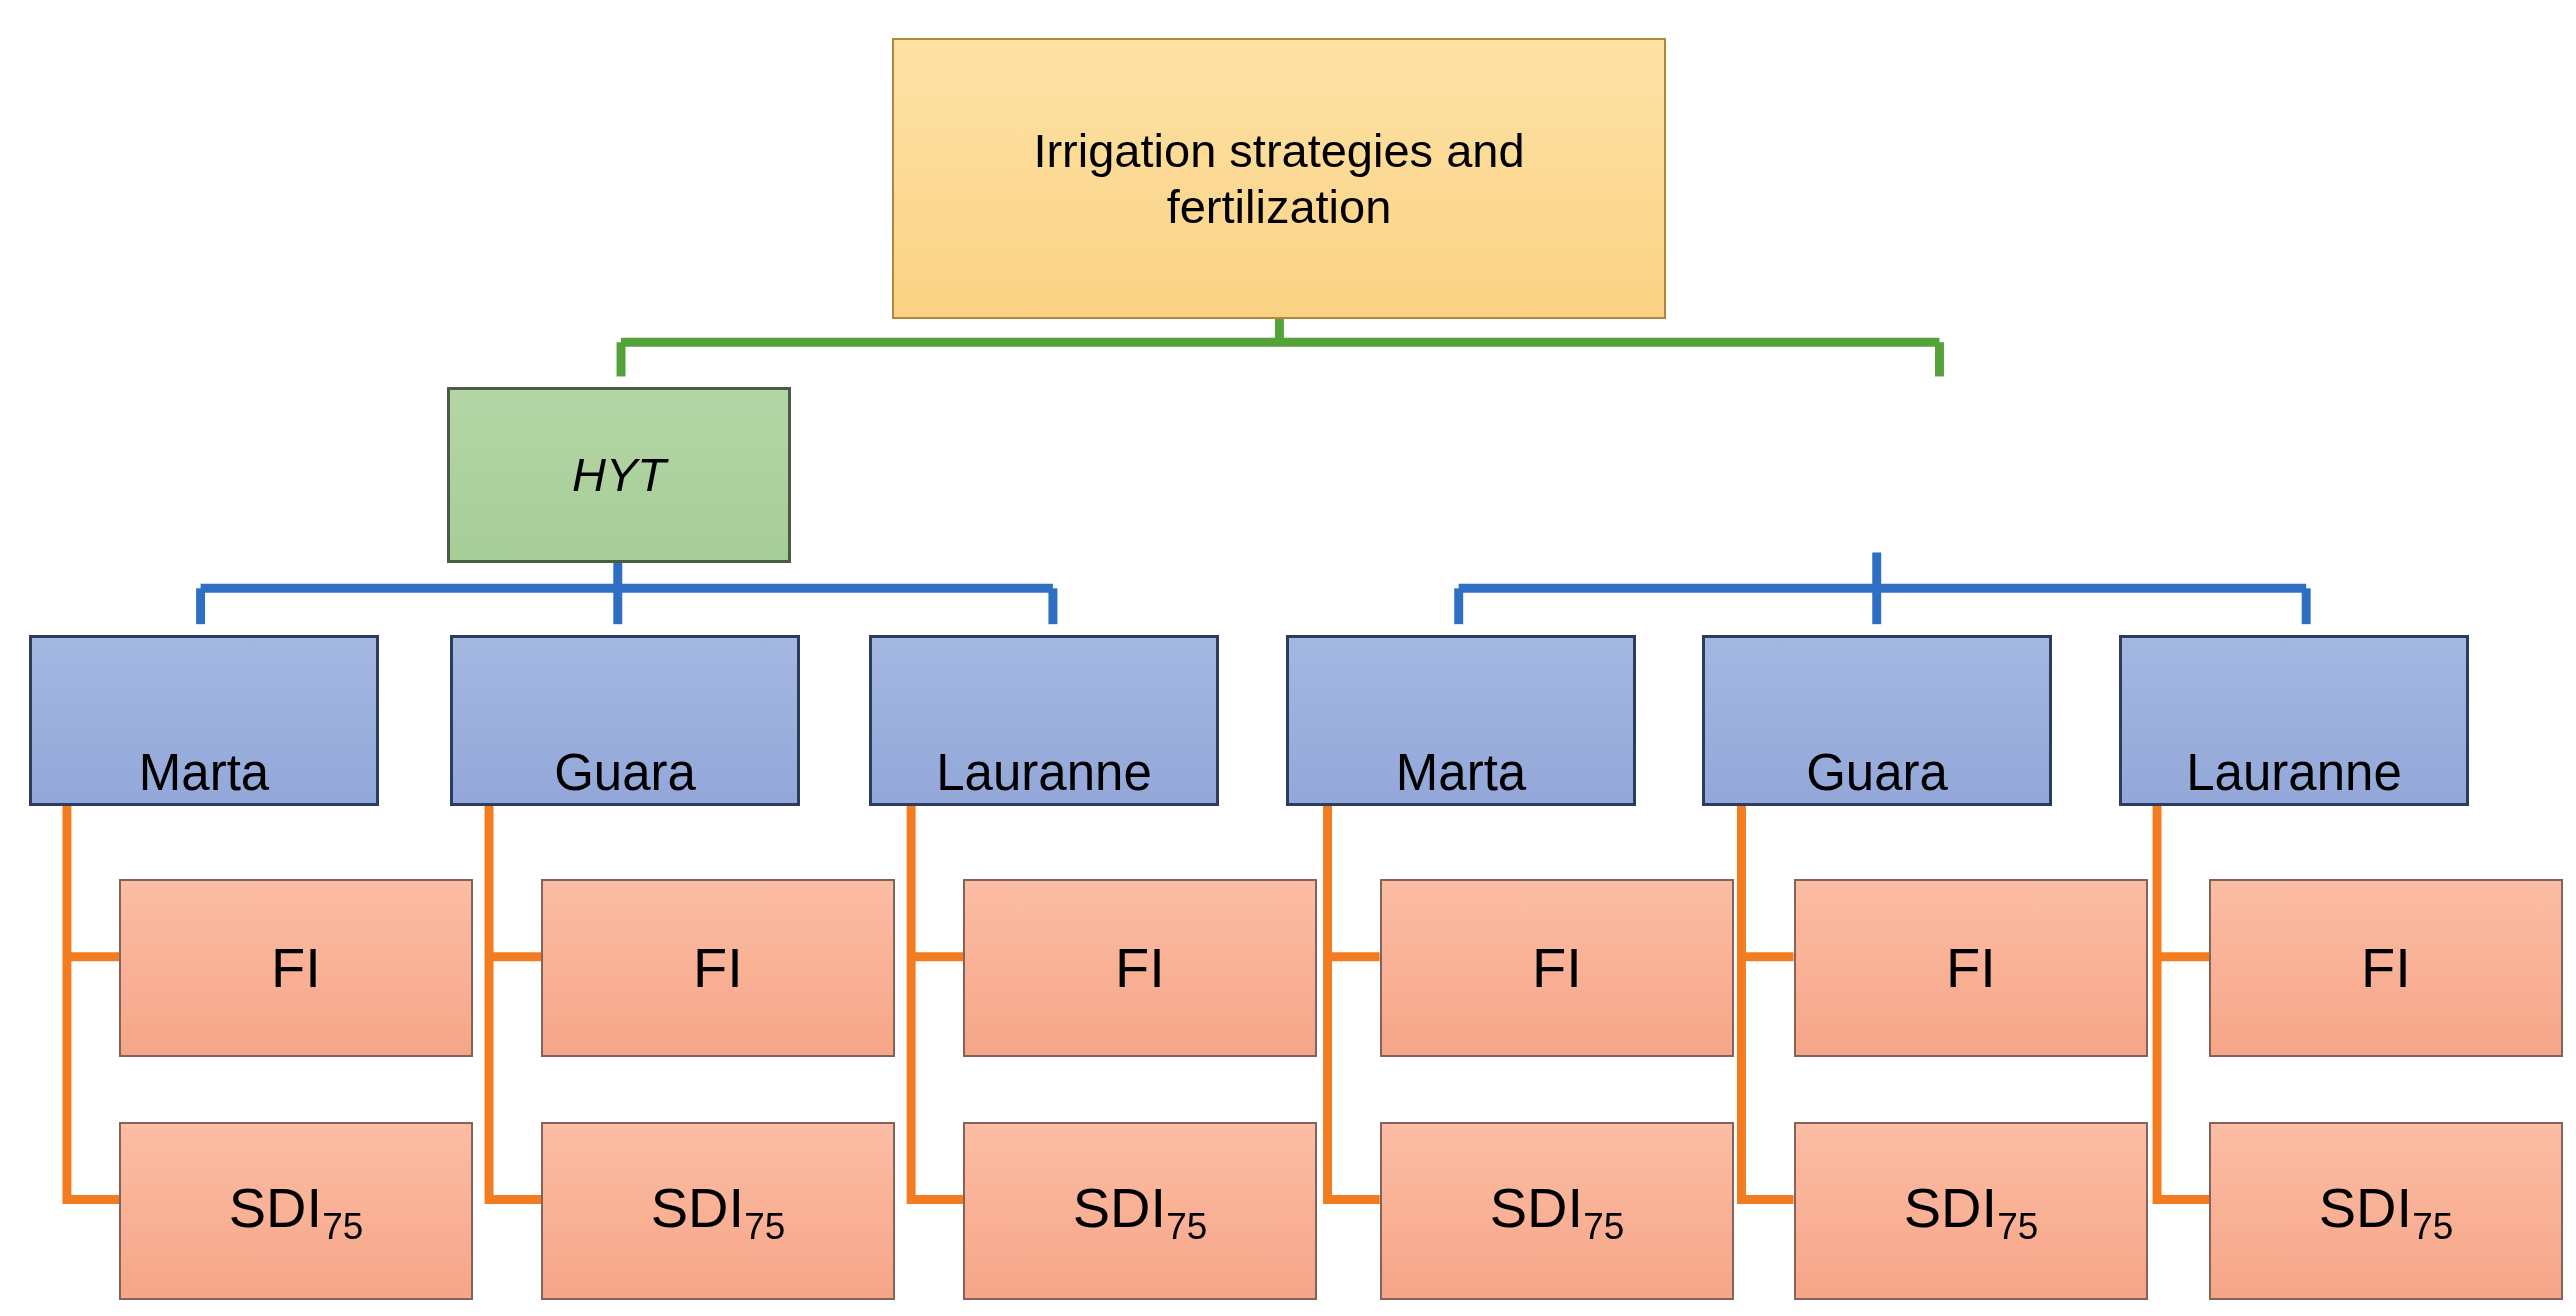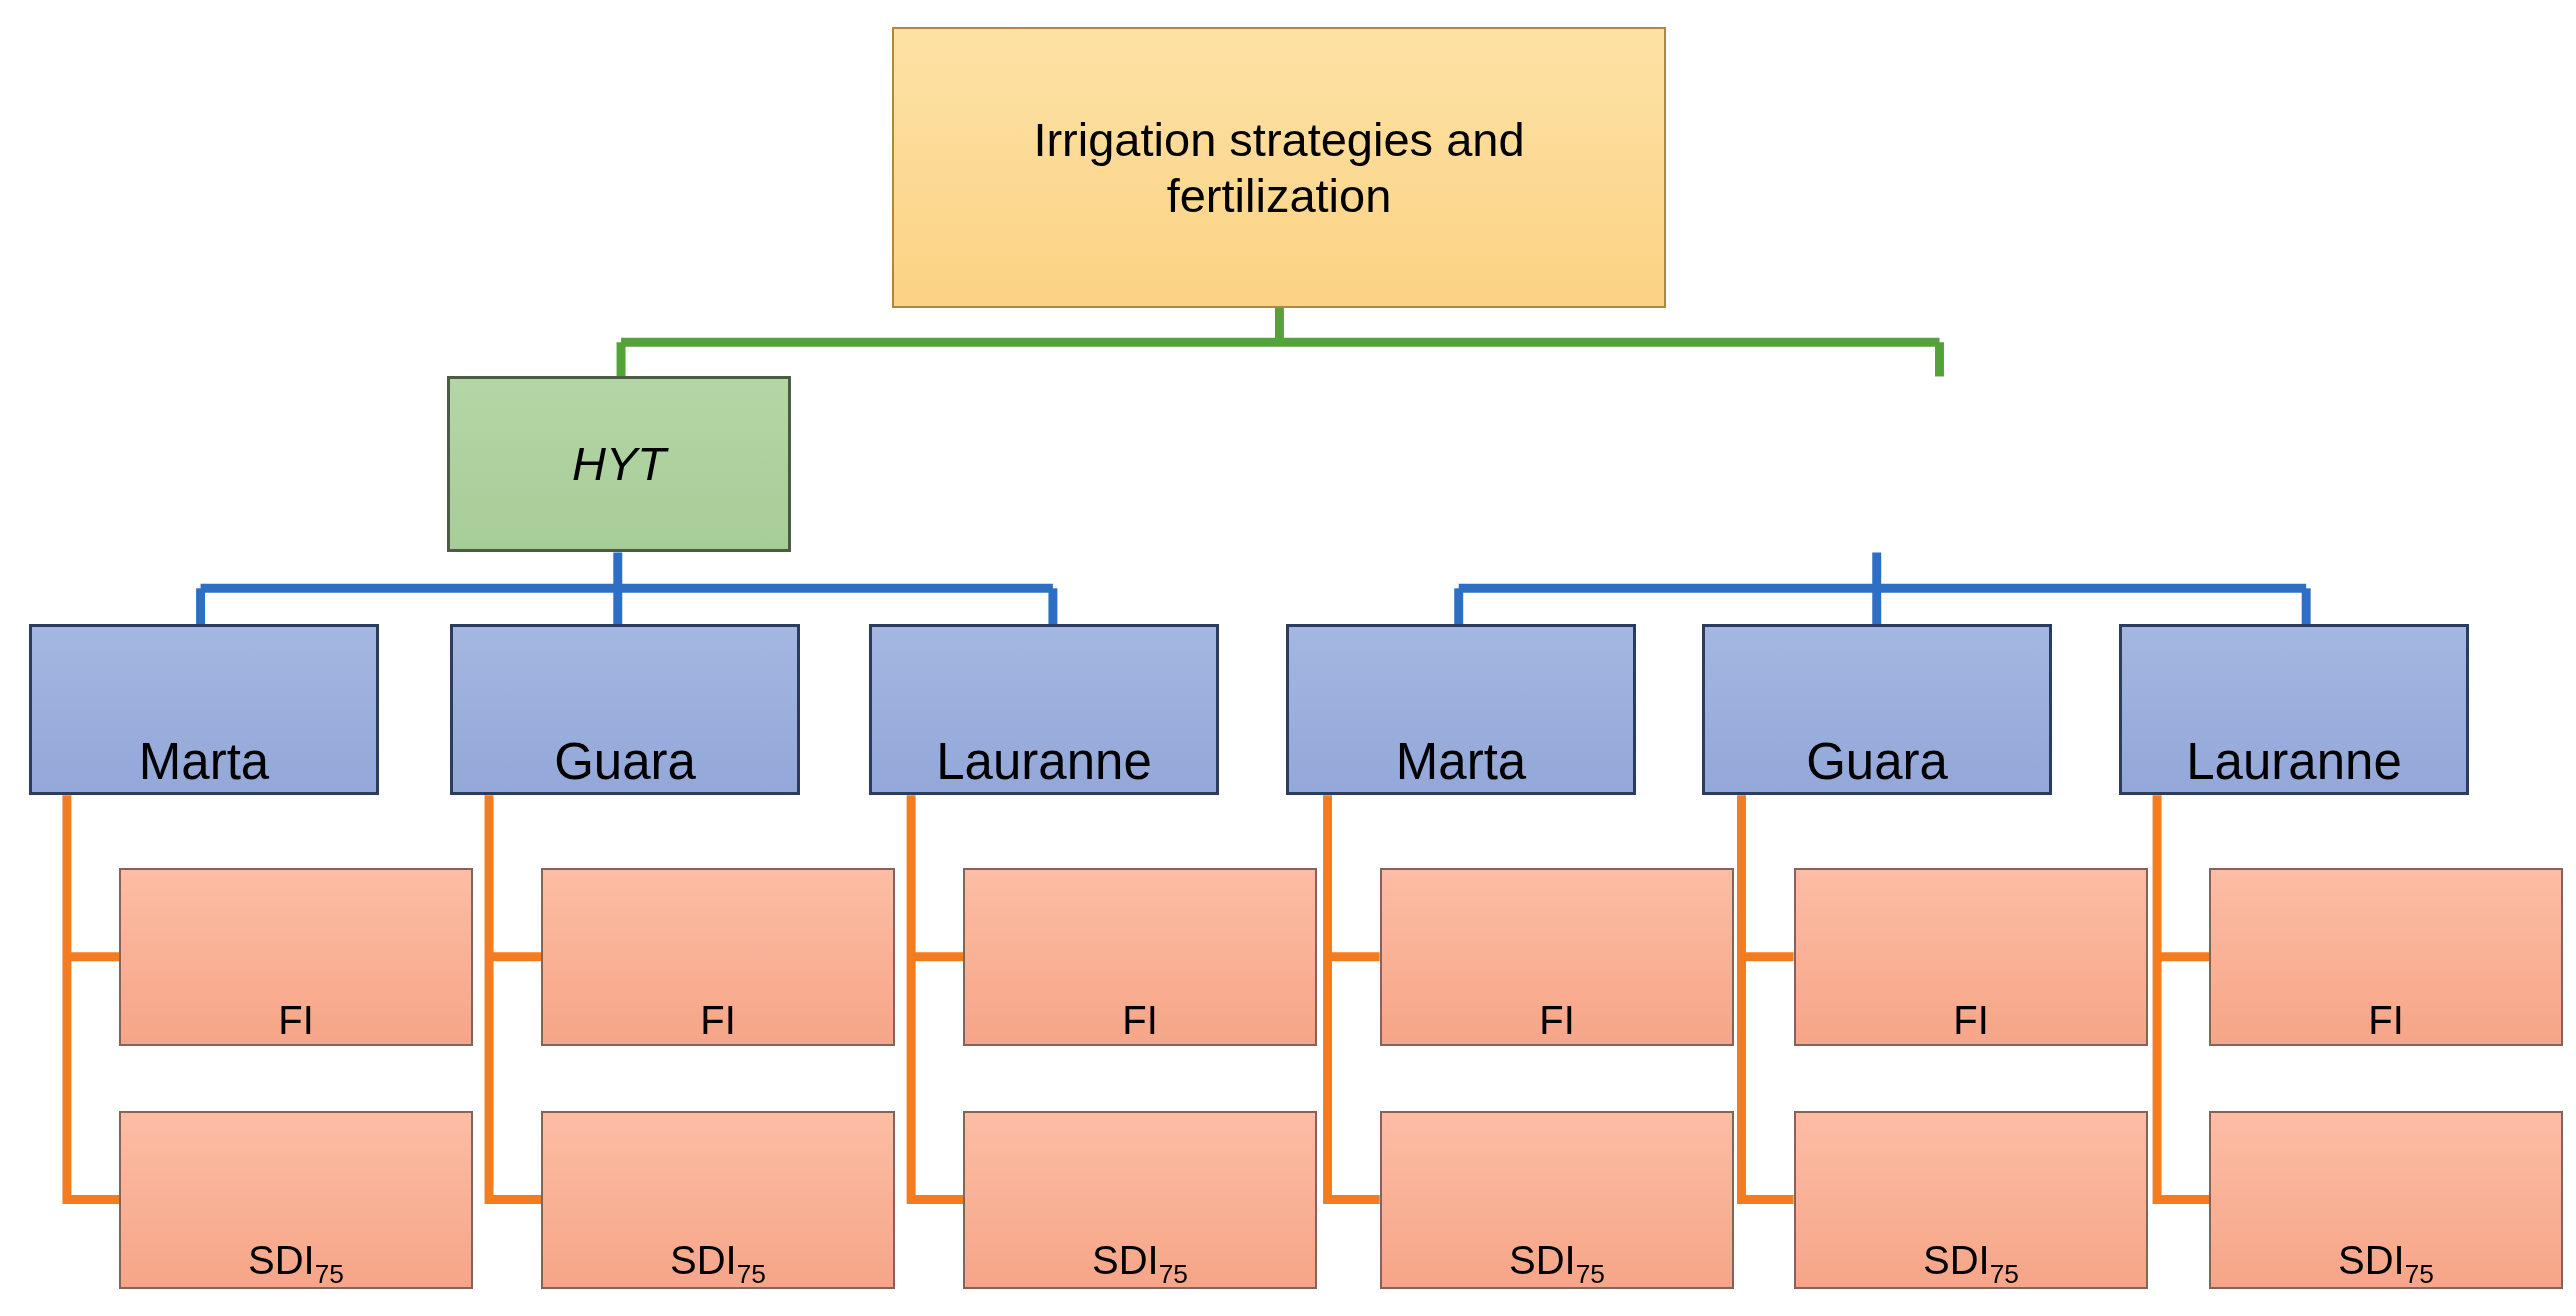--- a/index.html
+++ b/index.html
@@ -28,20 +28,21 @@
   .node {
     position: absolute;
     box-sizing: border-box;
     display: flex;
     align-items: center;
     justify-content: center;
     text-align: center;
     color: #000000;
     line-height: 1.18;
     z-index: 5;
+    margin-top: 11px;
   }
   .node-root {
     background: linear-gradient(180deg, #fde2a5 0%, #fbd284 100%);
     border: 2.4px solid #b0873c;
     font-size: 47px;
     padding: 0 21px;
   }
   .node-level2 {
     background: linear-gradient(180deg, #b4d6a6 0%, #a7cd97 100%);
     border: 3.3px solid #4a5c42;
@@ -50,22 +51,21 @@
   }
   .node-cultivar {
     background: linear-gradient(180deg, #a4b7e1 0%, #93a8d9 100%);
     border: 3.3px solid #2c3c5e;
     font-size: 51px;
     align-items: flex-end;
   }
   .node-treatment {
     background: linear-gradient(180deg, #fcbda4 0%, #f6a588 100%);
     border: 2.4px solid #84635a;
-    font-size: 40px;
-    align-items: flex-end;
+    font-size: 56px;
   }
   .node-treatment .sub {
     font-size: 0.66em;
     vertical-align: sub;
     line-height: 1;
   }
   .title-line {
     display: block;
   }
 </style>

